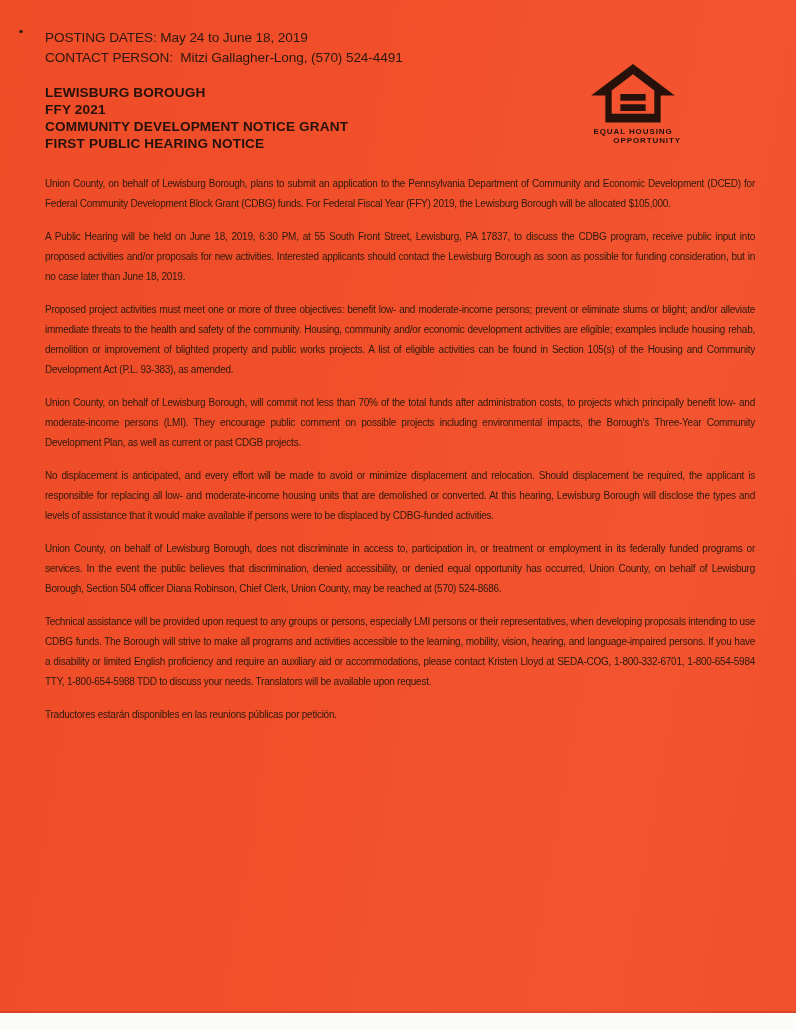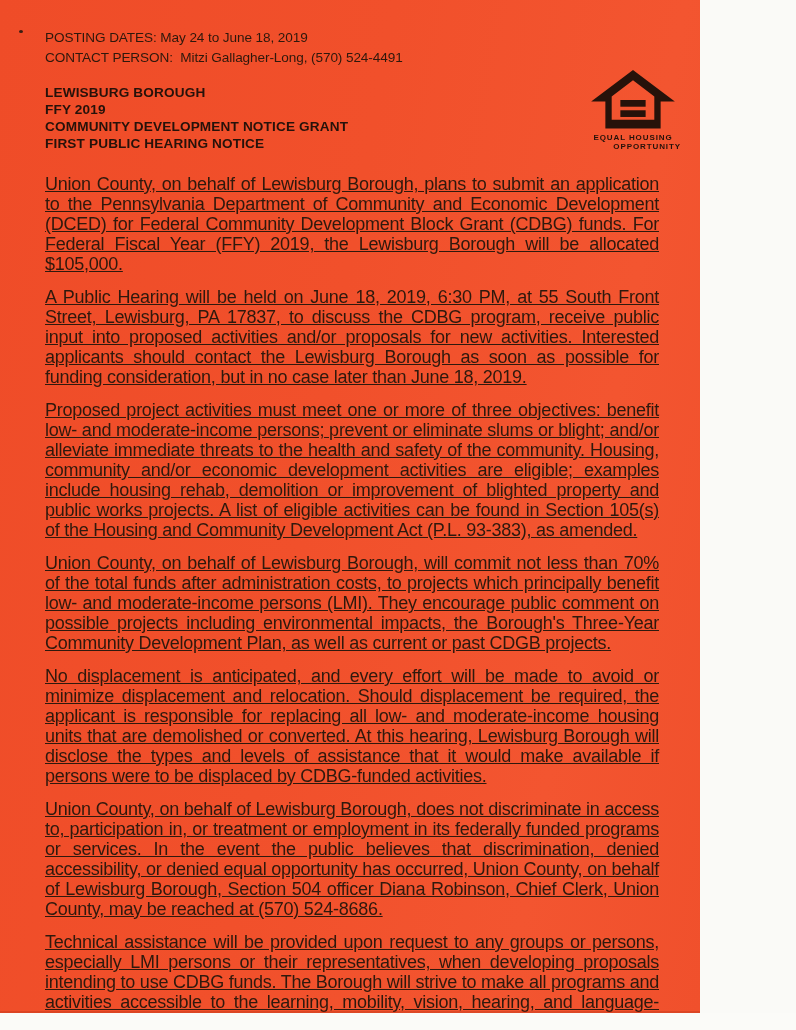--- a/index.html
+++ b/index.html
@@ -4,21 +4,21 @@
 <style>
   html, body { margin: 0; padding: 0; }
   body {
     width: 796px; height: 1030px;
     background: #fafaf7;
     font-family: "Liberation Sans", "DejaVu Sans", sans-serif;
     overflow: hidden;
   }
   .sheet {
     position: relative;
-    width: 700px; height: 1013px;
+    width: 796px; height: 1013px;
     background: linear-gradient(100deg, #ef4c28 0%, #f1502b 45%, #f35530 78%, #f0502c 100%);
     box-sizing: border-box;
     padding: 28px 41px 0 45px;
     color: #2f190d;
   }
   .speck {
     position: absolute; background: #3a1d10; border-radius: 50%;
   }
   .posting-block { margin-bottom: 2px; }
   .posting-line {
@@ -27,36 +27,35 @@
   }
   .title-block {
     margin-top: 16px; margin-bottom: 22px;
     text-align: left;
   }
   .title-line {
     font-size: 13.6px; line-height: 17px; font-weight: bold;
     letter-spacing: 0.15px; color: #26120a;
   }
   .logo {
-    position: absolute; left: 585px; top: 70px; width: 96px;
+    position: absolute; left: 585px; top: 64px; width: 96px;
     text-align: center; color: #26120a;
   }
   .logo svg { display: block; margin: 0 auto; }
   .logo-caption {
     font-size: 8px; font-weight: bold; line-height: 9px;
     letter-spacing: 0.9px; margin-top: 3px; white-space: nowrap;
   }
   .body-block { }
   .body-block p {
     margin: 0 0 13px 0;
-    font-size: 18px; line-height: 20px; letter-spacing: -0.25px;
+    font-size: 10px; line-height: 20px; letter-spacing: -0.25px;
     text-align: justify;
     color: #2f190d;
     white-space: pre-line;
-    text-decoration: underline;
   }
   .body-block p:last-child { margin-bottom: 0; }
   .scanner-strip {
     position: absolute; left: 0; bottom: -17px;
     width: 796px; height: 17px; background: #fbfbf8;
   }
   .sheet-bottom-edge {
     position: absolute; left: 0; bottom: 0; width: 100%; height: 2px;
     background: rgba(160, 40, 15, 0.25);
   }
@@ -68,21 +67,21 @@
 
   <div class="speck" style="left:19px; top:30px; width:4px; height:3px;"></div>
 
   <div class="posting-block">
     <div class="posting-line">POSTING DATES: May 24 to June 18, 2019</div>
     <div class="posting-line">CONTACT PERSON:  Mitzi Gallagher-Long, (570) 524-4491</div>
   </div>
 
   <div class="title-block">
     <div class="title-line">LEWISBURG BOROUGH</div>
-    <div class="title-line">FFY 2019</div>
+    <div class="title-line">FFY 2021</div>
     <div class="title-line">COMMUNITY DEVELOPMENT NOTICE GRANT</div>
     <div class="title-line">FIRST PUBLIC HEARING NOTICE</div>
   </div>
 
   <div class="logo">
     <svg width="84" height="60" viewBox="0 0 106 76">
       <path fill="#26120a" fill-rule="evenodd" d="M53 0 L106 40 L88 40 L88 74 L18 74 L18 40 L0 40 Z
            M53 13 L80 33.5 L80 63 L26 63 L26 33.5 Z"></path>
       <rect x="37" y="38" width="32" height="8.5" fill="#26120a"></rect>
       <rect x="37" y="51" width="32" height="8.5" fill="#26120a"></rect>

